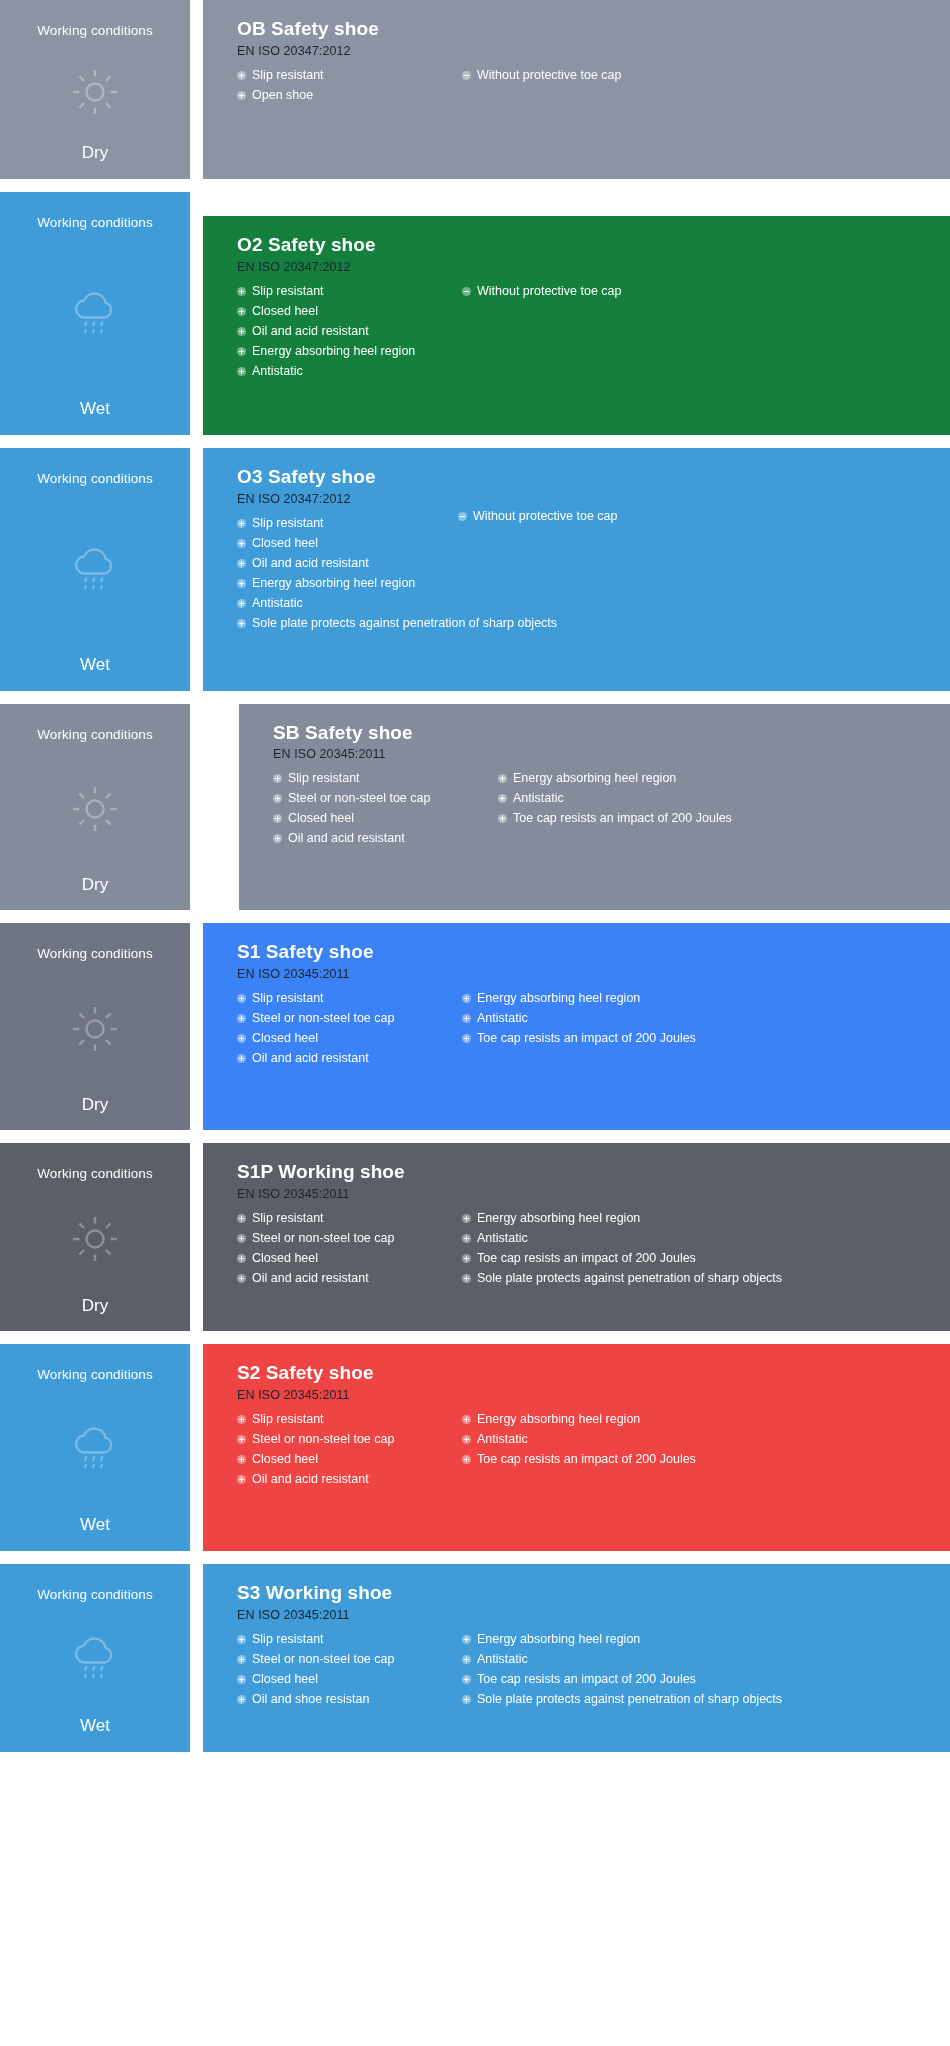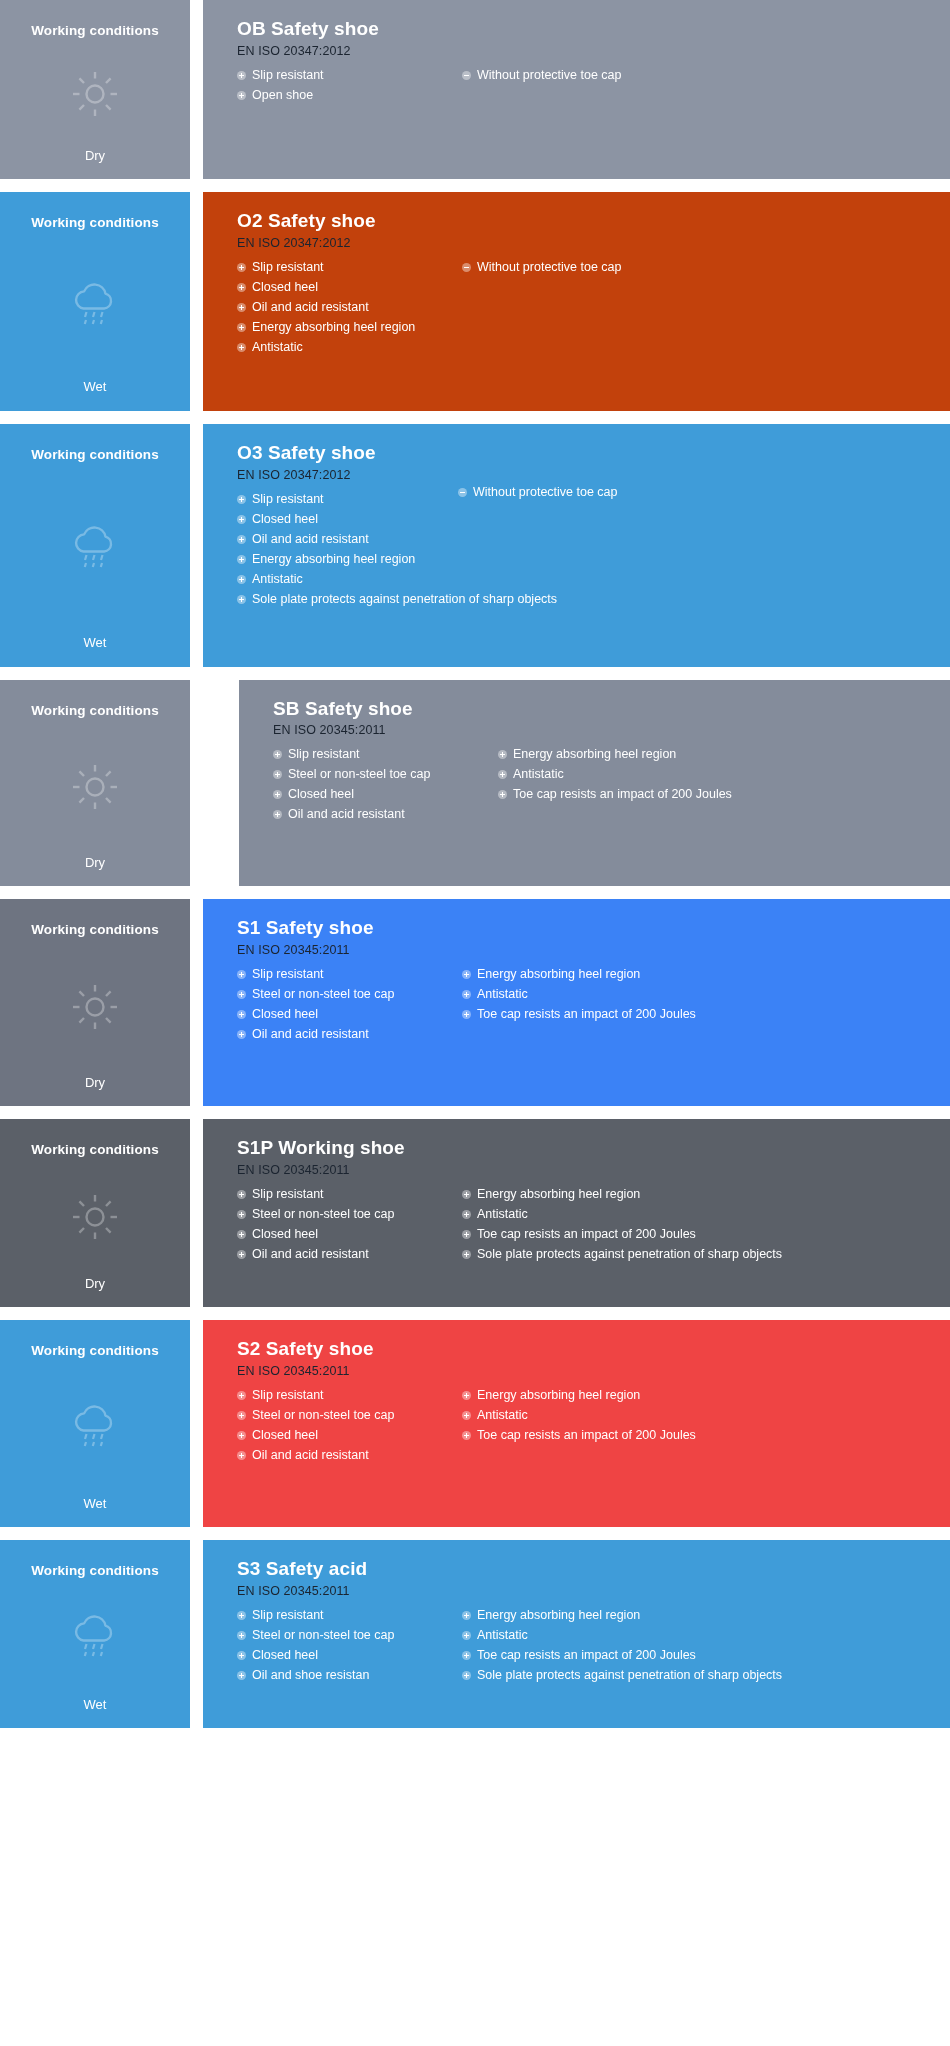--- a/index.html
+++ b/index.html
@@ -25,37 +25,37 @@
     flex:0 0 190px;
     display:flex;
     flex-direction:column;
     align-items:center;
     box-sizing:border-box;
     padding-top:24px;
     padding-bottom:14px;
   }
   .cond-title{
     font-size:13.5px;
-    font-weight:bold;
+    font-weight:normal;
     color:#ffffff;
     letter-spacing:.1px;
     line-height:1.1;
     margin-bottom:0;
   }
   .cond-icon{
     flex:1 1 auto;
     display:flex;
     align-items:center;
     justify-content:center;
     width:100%;
     min-height:46px;
   }
   .cond-icon svg{display:block;opacity:.30;}
   .cond-label{
-    font-size:13px;
+    font-size:17px;
     color:#ffffff;
     line-height:1.1;
     padding-bottom:2px;
   }
 
   
   .gutter{flex:0 0 13px;background:#ffffff;}
 
   
   .content{
@@ -190,21 +190,21 @@
     <line x1="27.5" y1="34" x2="26.0" y2="39"></line>
     <line x1="27.0" y1="42" x2="25.8" y2="46"></line>
     <line x1="35.5" y1="34" x2="34.0" y2="39"></line>
     <line x1="35.0" y1="42" x2="33.8" y2="46"></line>
   </g>
 </svg>
         </div>
         <div class="cond-label">Wet</div>
       </div>
       <div class="gutter"></div>
-      <div class="content" style="background: #c2410c;">
+      <div class="content" style="background: #15803d; margin-top: 24px;">
         <div class="c-title">O2 Safety shoe</div>
         <div class="c-std">EN ISO 20347:2012</div>
         <div class="cols">
           <div class="col col-left">
             <div class="feat plus">
               <span class="mk"></span>
               <span class="txt">Slip resistant</span>
             </div>
             <div class="feat plus">
               <span class="mk"></span>
@@ -563,21 +563,21 @@
     <line x1="27.0" y1="42" x2="25.8" y2="46"></line>
     <line x1="35.5" y1="34" x2="34.0" y2="39"></line>
     <line x1="35.0" y1="42" x2="33.8" y2="46"></line>
   </g>
 </svg>
         </div>
         <div class="cond-label">Wet</div>
       </div>
       <div class="gutter"></div>
       <div class="content" style="background: rgb(63, 156, 217);">
-        <div class="c-title">S3 Safety acid</div>
+        <div class="c-title">S3 Working shoe</div>
         <div class="c-std">EN ISO 20345:2011</div>
         <div class="cols">
           <div class="col col-left">
             <div class="feat plus">
               <span class="mk"></span>
               <span class="txt">Slip resistant</span>
             </div>
             <div class="feat plus">
               <span class="mk"></span>
               <span class="txt">Steel or non-steel toe cap</span>

